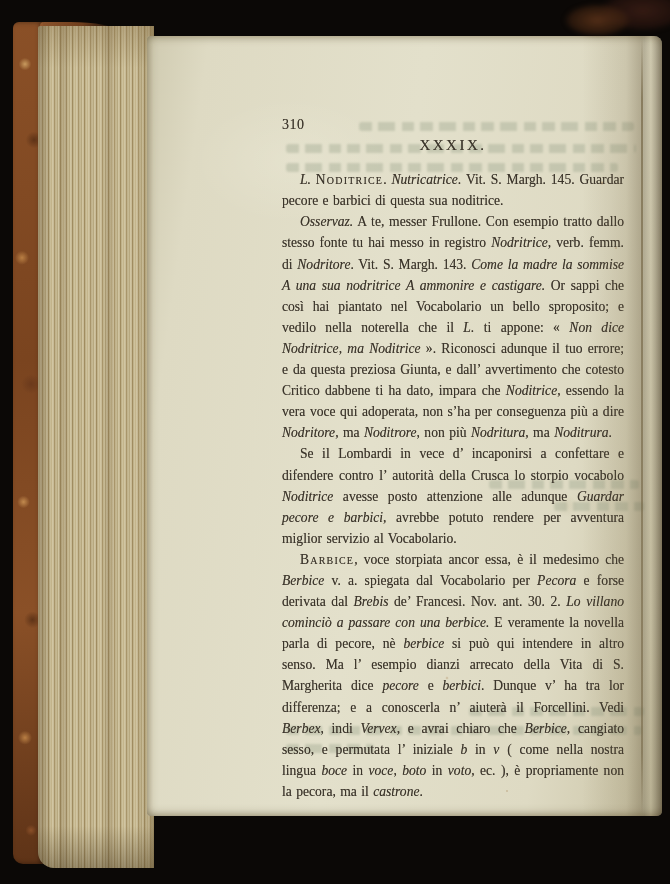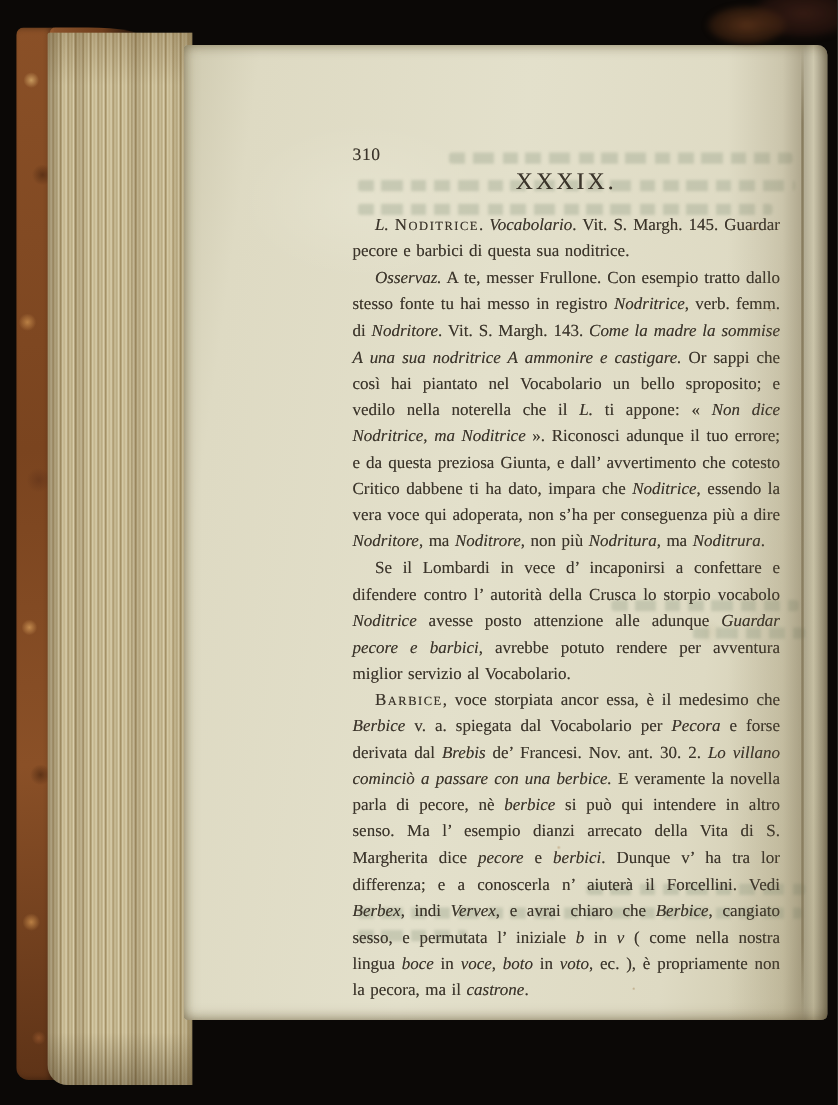--- a/index.html
+++ b/index.html
@@ -80,21 +80,21 @@
   .b7 { left:139px; top:690px; width:356px; }
   .b8 { left:139px; top:708px; width:88px;  }
   
   .text-block {
     position:absolute; left:135px; top:78px; width:342px;
     color: var(--ink, #3b352b);
     font-size:13.6px; line-height:21.1px;
     text-shadow: 0 0 0.5px rgba(60,50,40,0.55);
   }
   .page-number { font-size:14px; letter-spacing:0.5px; }
-  .heading { text-align:center; font-size:19px; letter-spacing:2.5px; }
+  .heading { text-align:center; font-size:15px; letter-spacing:2.5px; }
   .body-text { margin-top:13px; text-align:justify; }
   p.para { margin:0; text-indent:18px; word-spacing:1px; }
   .i  { font-style:italic; }
   .sc { font-variant:small-caps; letter-spacing:1.2px; }
   .crease {
     position:absolute; left:494px; top:0; width:2px; height:100%;
     background: linear-gradient(rgba(125,110,75,0), rgba(125,110,75,0.65) 8%, rgba(125,110,75,0.55) 92%, rgba(125,110,75,0));
   }
   .gutter {
     position:absolute; right:0; top:0; width:80px; height:100%; pointer-events:none;
@@ -126,21 +126,21 @@
     <div class="bleed b4"></div>
     <div class="bleed b5"></div>
     <div class="bleed b6"></div>
     <div class="bleed b7"></div>
     <div class="bleed b8"></div>
 
     <div class="text-block">
       <div class="page-number">310</div>
       <div class="heading">XXXIX.</div>
       <div class="body-text">
-          <p class="para"><span class="i">L. </span><span class="sc">Noditrice</span><span>. </span><span class="i">Vocabolario</span><span>. Vit. S. Margh. 145. Guardar pecore e barbici di questa sua noditrice.</span></p>
+          <p class="para"><span class="i">L. </span><span class="sc">Noditrice</span><span>. </span><span class="i">Nutricatrice</span><span>. Vit. S. Margh. 145. Guardar pecore e barbici di questa sua noditrice.</span></p>
           <p class="para"><span class="i">Osservaz.</span><span> A te, messer Frullone. Con esempio tratto dallo stesso fonte tu hai messo in registro </span><span class="i">Nodritrice</span><span>, verb. femm. di </span><span class="i">Nodritore</span><span>. Vit. S. Margh. 143. </span><span class="i">Come la madre la sommise A una sua nodritrice A ammonire e castigare.</span><span> Or sappi che così hai piantato nel Vocabolario un bello sproposito; e vedilo nella noterella che il </span><span class="i">L.</span><span> ti appone: « </span><span class="i">Non dice Nodritrice, ma Noditrice</span><span> ». Riconosci adunque il tuo errore; e da questa preziosa Giunta, e dall’ avvertimento che cotesto Critico dabbene ti ha dato, impara che </span><span class="i">Noditrice</span><span>, essendo la vera voce qui adoperata, non s’ha per conseguenza più a dire </span><span class="i">Nodritore</span><span>, ma </span><span class="i">Noditrore</span><span>, non più </span><span class="i">Nodritura</span><span>, ma </span><span class="i">Noditrura</span><span>.</span></p>
           <p class="para"><span>Se il Lombardi in vece d’ incaponirsi a confettare e difendere contro l’ autorità della Crusca lo storpio vocabolo </span><span class="i">Noditrice</span><span> avesse posto attenzione alle adunque </span><span class="i">Guardar pecore e barbici</span><span>, avrebbe potuto rendere per avventura miglior servizio al Vocabolario.</span></p>
           <p class="para"><span class="sc">Barbice</span><span>, voce storpiata ancor essa, è il medesimo che </span><span class="i">Berbice</span><span> v. a. spiegata dal Vocabolario per </span><span class="i">Pecora</span><span> e forse derivata dal </span><span class="i">Brebis</span><span> de’ Francesi. Nov. ant. 30. 2. </span><span class="i">Lo villano cominciò a passare con una berbice.</span><span> E veramente la novella parla di pecore, nè </span><span class="i">berbice</span><span> si può qui intendere in altro senso. Ma l’ esempio dianzi arrecato della Vita di S. Margherita dice </span><span class="i">pecore</span><span> e </span><span class="i">berbici</span><span>. Dunque v’ ha tra lor differenza; e a conoscerla n’ aiuterà il Forcellini. Vedi </span><span class="i">Berbex</span><span>, indi </span><span class="i">Vervex</span><span>, e avrai chiaro che </span><span class="i">Berbice</span><span>, cangiato sesso, e permutata l’ iniziale </span><span class="i">b</span><span> in </span><span class="i">v</span><span> ( come nella nostra lingua </span><span class="i">boce</span><span> in </span><span class="i">voce</span><span>, </span><span class="i">boto</span><span> in </span><span class="i">voto</span><span>, ec. ), è propriamente non la pecora, ma il </span><span class="i">castrone</span><span>.</span></p>
         </div>
     </div>
 
     <div class="crease"></div>
     <div class="gutter"></div>
   </div>
 

